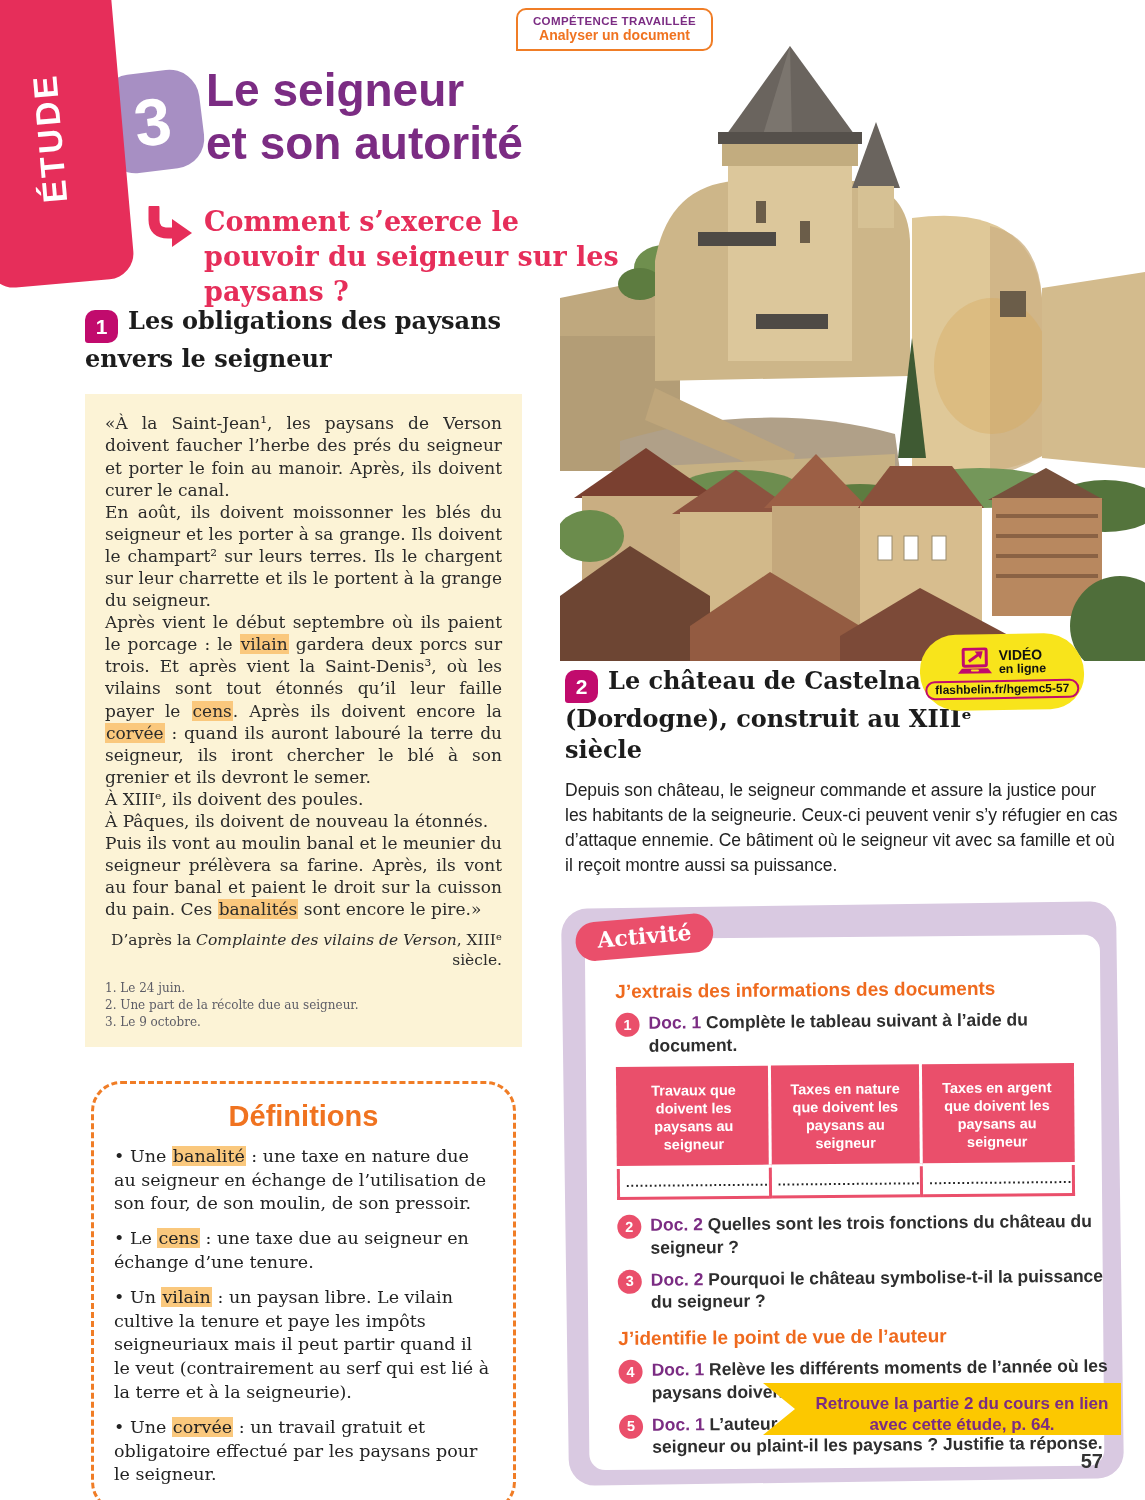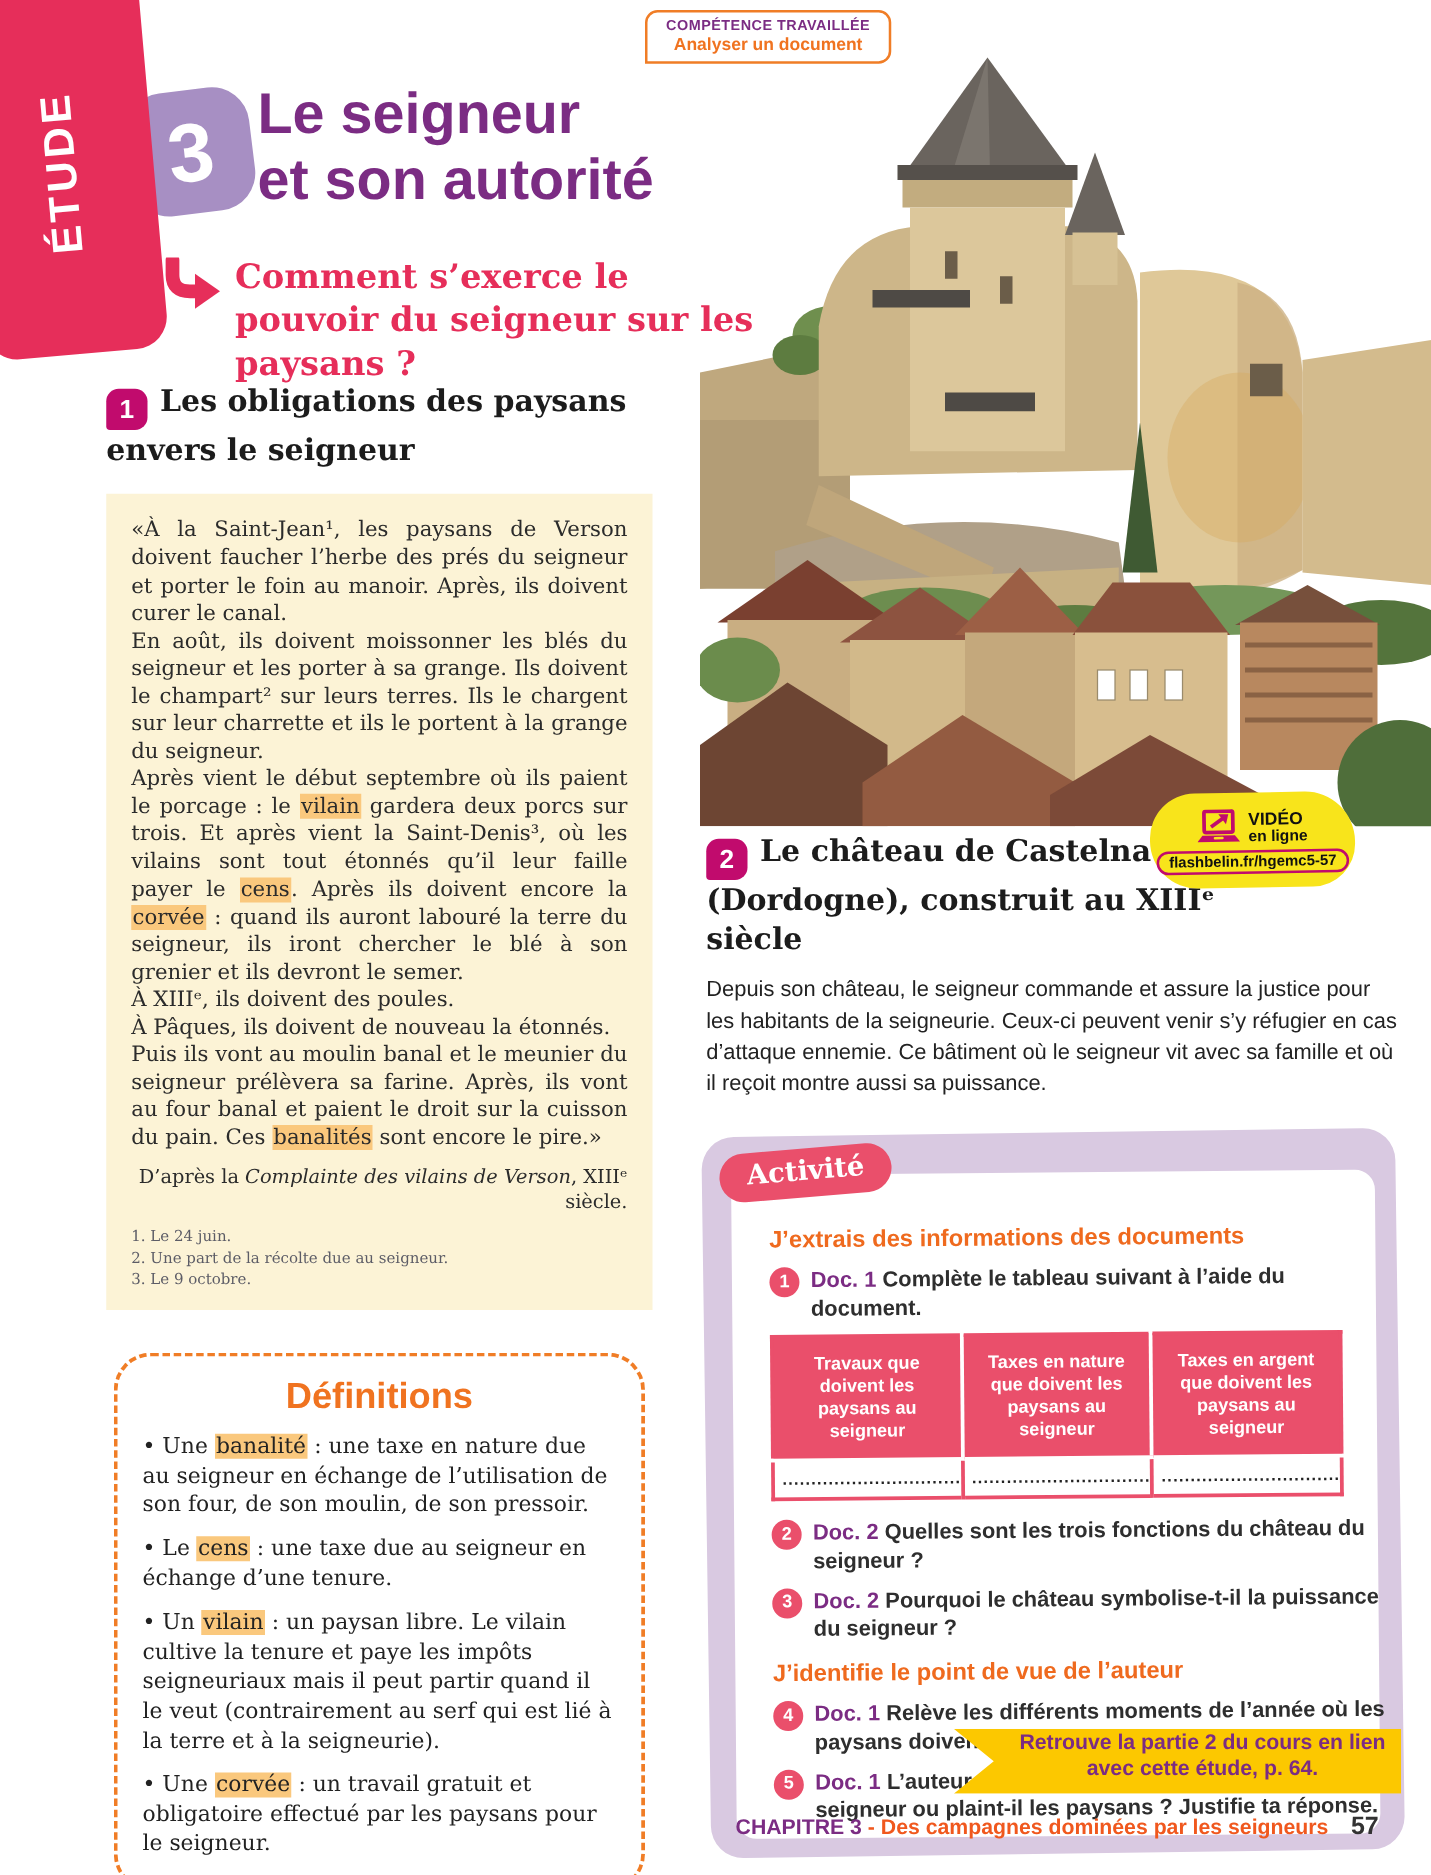--- a/index.html
+++ b/index.html
@@ -19,21 +19,21 @@
 
   
   .competence { position:absolute; left:516px; top:8px; width:197px; padding:5px 8px 6px;
     border:2px solid #f07d26; border-radius:10px 10px 10px 0; text-align:center; z-index:6; background:#fff;}
   .competence .l1 { color:#7b2c83; font-size:11.5px; font-weight:bold; letter-spacing:.4px; }
   .competence .l2 { color:#f07320; font-size:14px; font-weight:bold; }
 
   
   .main-title { position:absolute; left:206px; top:64px; width:370px; color:#7b2c83;
     font-size:46px; font-weight:bold; line-height:1.16; z-index:5; }
-  .lead-wrap { position:absolute; left:130px; top:204px; width:480px; z-index:5; display:flex; gap:12px; }
+  .lead-wrap { position:absolute; left:146px; top:204px; width:480px; z-index:5; display:flex; gap:12px; }
   .lead-arrow { flex:0 0 46px; margin-top:2px; }
   .lead-q { font-family:"DejaVu Serif", serif; font-weight:bold; color:#e62e5a;
     font-size:27px; line-height:1.3; }
 
   
   .left-col { position:absolute; left:85px; top:305px; width:437px; z-index:5; }
   .doc-head { font-family:"DejaVu Serif", serif; font-weight:bold; color:#1c1c1c;
     font-size:24px; line-height:1.3; }
   .doc-badge { display:inline-flex; width:33px; height:33px; background:#c10b6d; border-radius:10px 10px 10px 3px;
     color:#fff; font-family:"Liberation Sans", sans-serif; font-size:21px; font-weight:bold;
@@ -93,21 +93,21 @@
   table.act-table th { background:#ea4f6b; color:#fff; font-size:14.5px; font-weight:bold; line-height:1.25;
     padding:12px 6px; border-left:3px solid #fff; border-bottom:3px solid #fff; }
   table.act-table th:first-child { border-left:none; }
   table.act-table td { background:#fff; font-size:13px; font-weight:bold; color:#222; letter-spacing:1px;
     padding:6px 6px 7px; border-left:3px solid #ea4f6b; overflow:hidden; white-space:nowrap; }
   table.act-table td:first-child { border-left:none; }
 
   
   .link-banner { position:absolute; left:763px; top:1383px; width:358px; height:52px; background:#fcc800;
     clip-path:polygon(0 0, 100% 0, 100% 100%, 0 100%, 32px 50%); z-index:8;
-    display:flex; align-items:flex-start; justify-content:center; padding-left:40px; }
+    display:flex; align-items:flex-end; justify-content:center; padding-left:40px; }
   .link-banner span { color:#7b2c83; font-size:17px; font-weight:bold; line-height:1.25; text-align:center; }
 
   
   .footer { position:absolute; left:0; top:1450px; width:1145px; display:flex; justify-content:flex-end;
     align-items:baseline; padding-right:42px; gap:18px; z-index:9; }
   .footer .chap { font-size:17px; font-weight:bold; }
   .footer .chap .c1 { color:#7b2c83; }
   .footer .chap .c2 { color:#f0581e; }
   .footer .pagenum { font-size:20px; font-weight:bold; color:#333; }
 </style>
@@ -311,20 +311,16 @@
         </div>
       </div>
     </div>
   </div>
 
   <div class="link-banner">
     <span>Retrouve la partie 2 du cours en lien avec cette étude, p. 64.</span>
   </div>
 
   <div class="footer">
-    <div class="chap">
-      <span class="c1">CHAPITRE 3</span>
-      <span class="c2">- Des campagnes dominées par les seigneurs</span>
-    </div>
     <div class="pagenum">57</div>
   </div>
 
 </div>
 
 </body></html>

